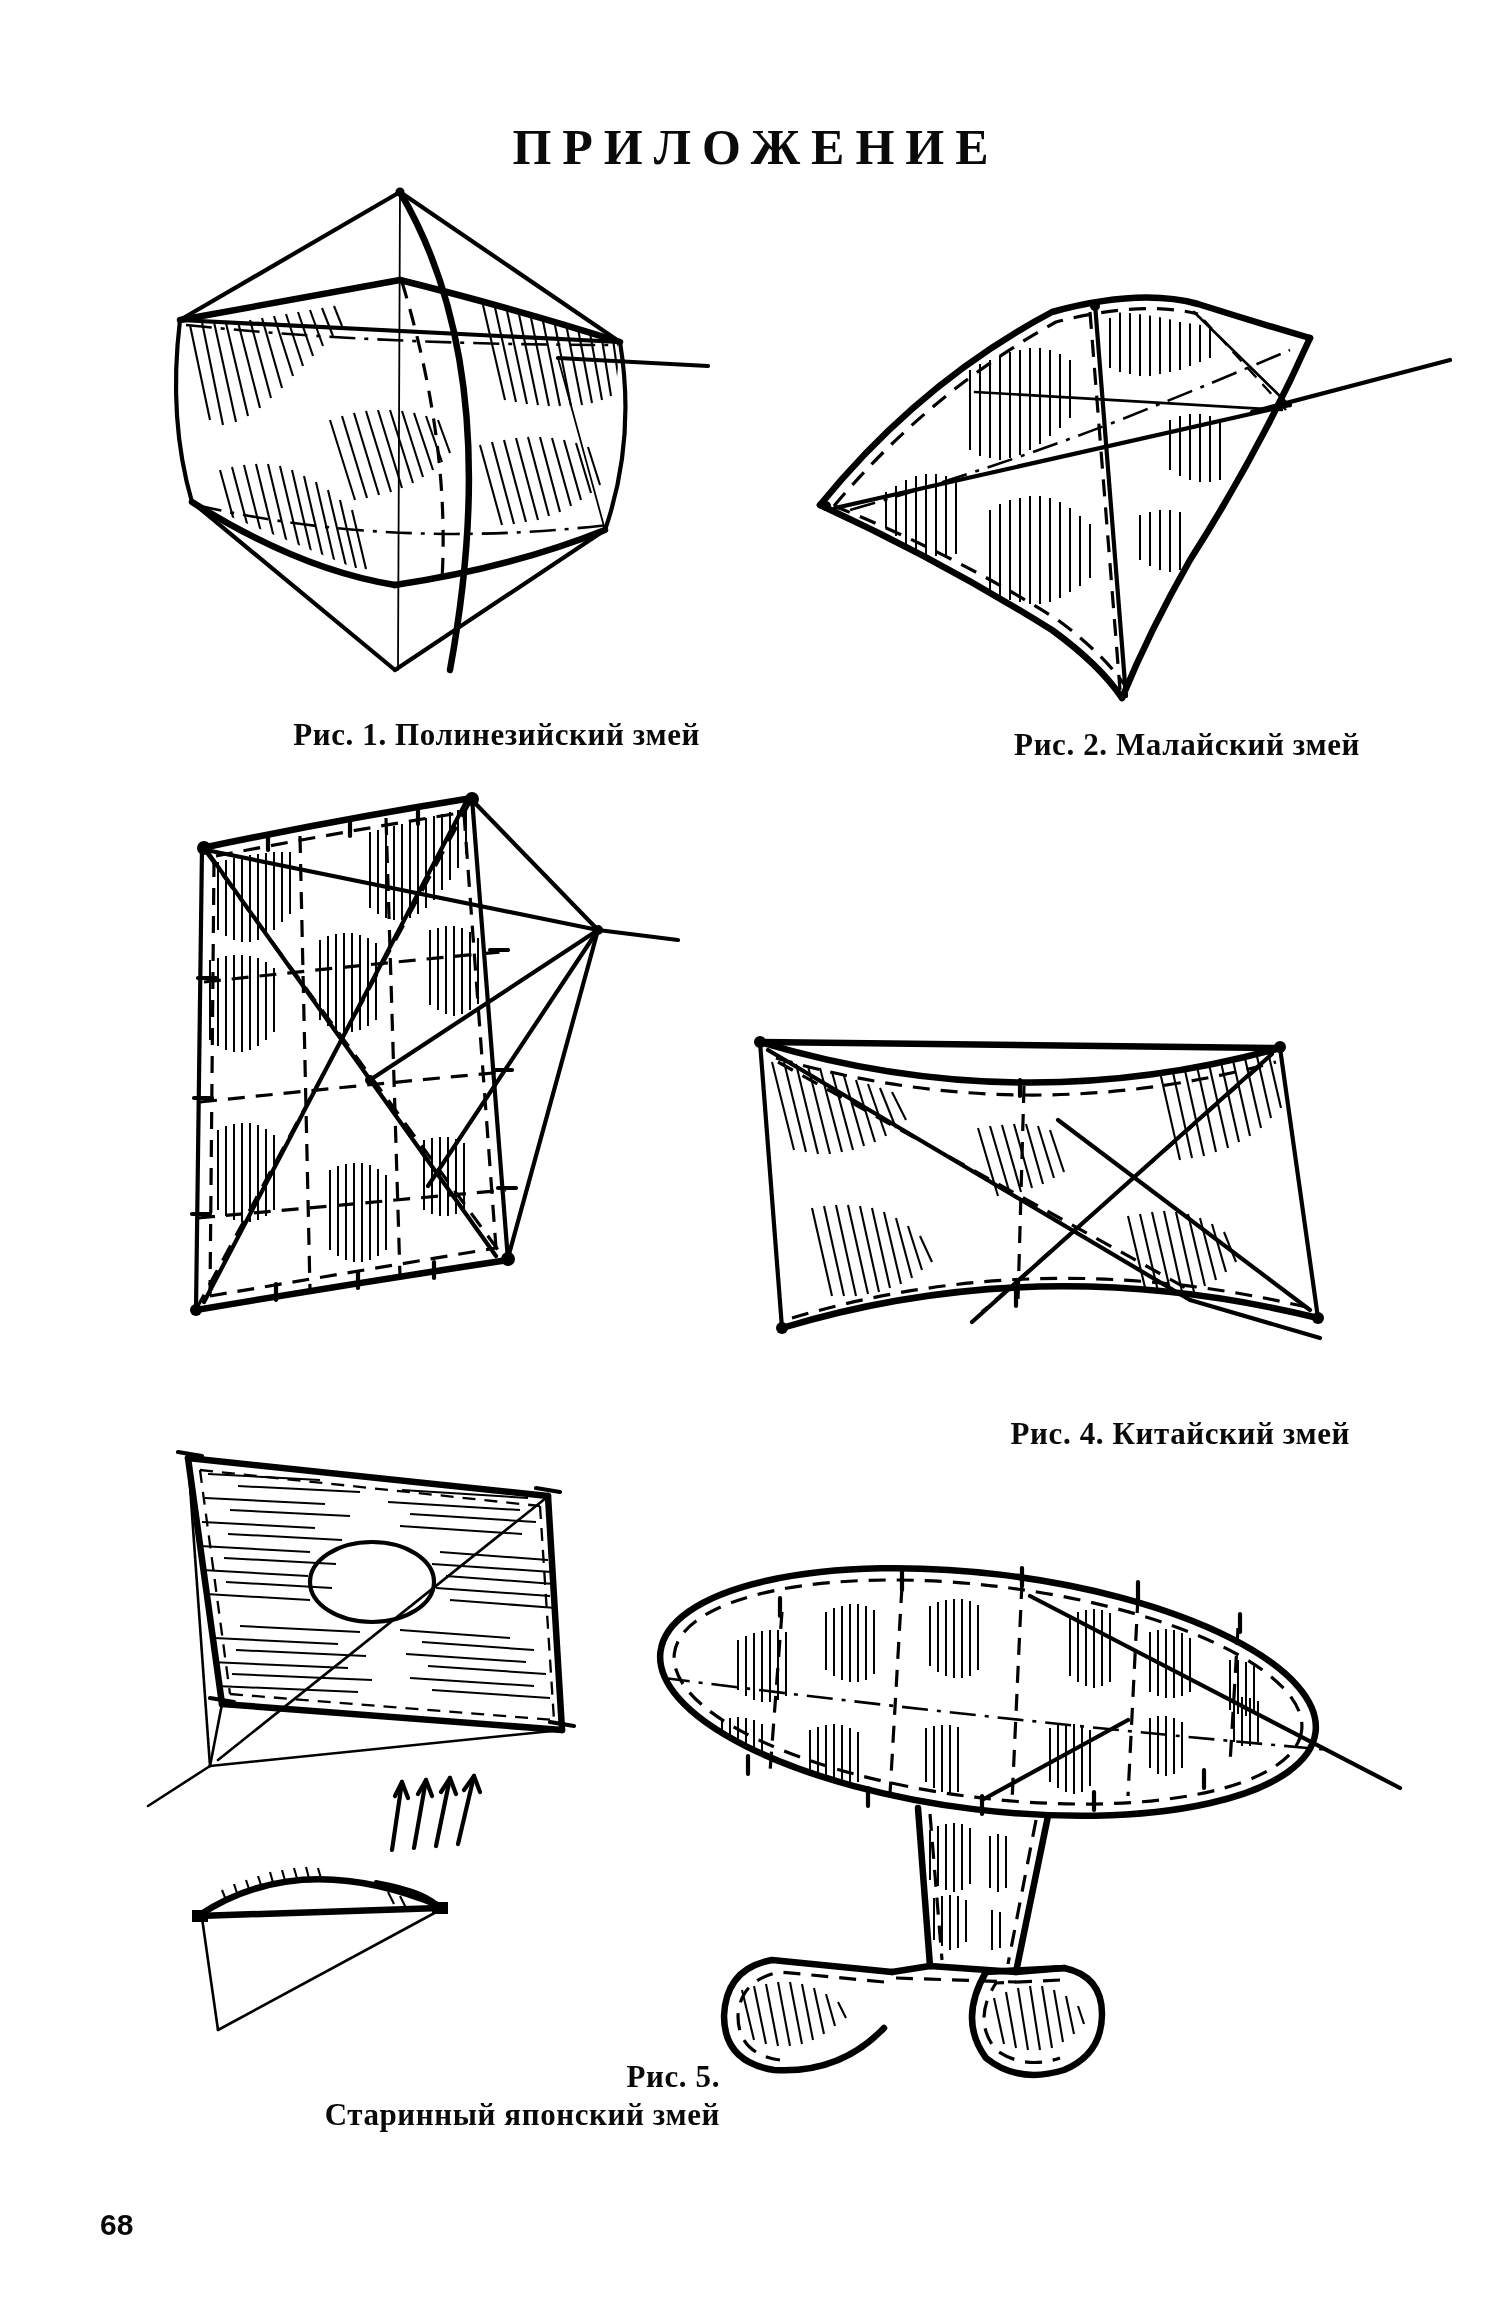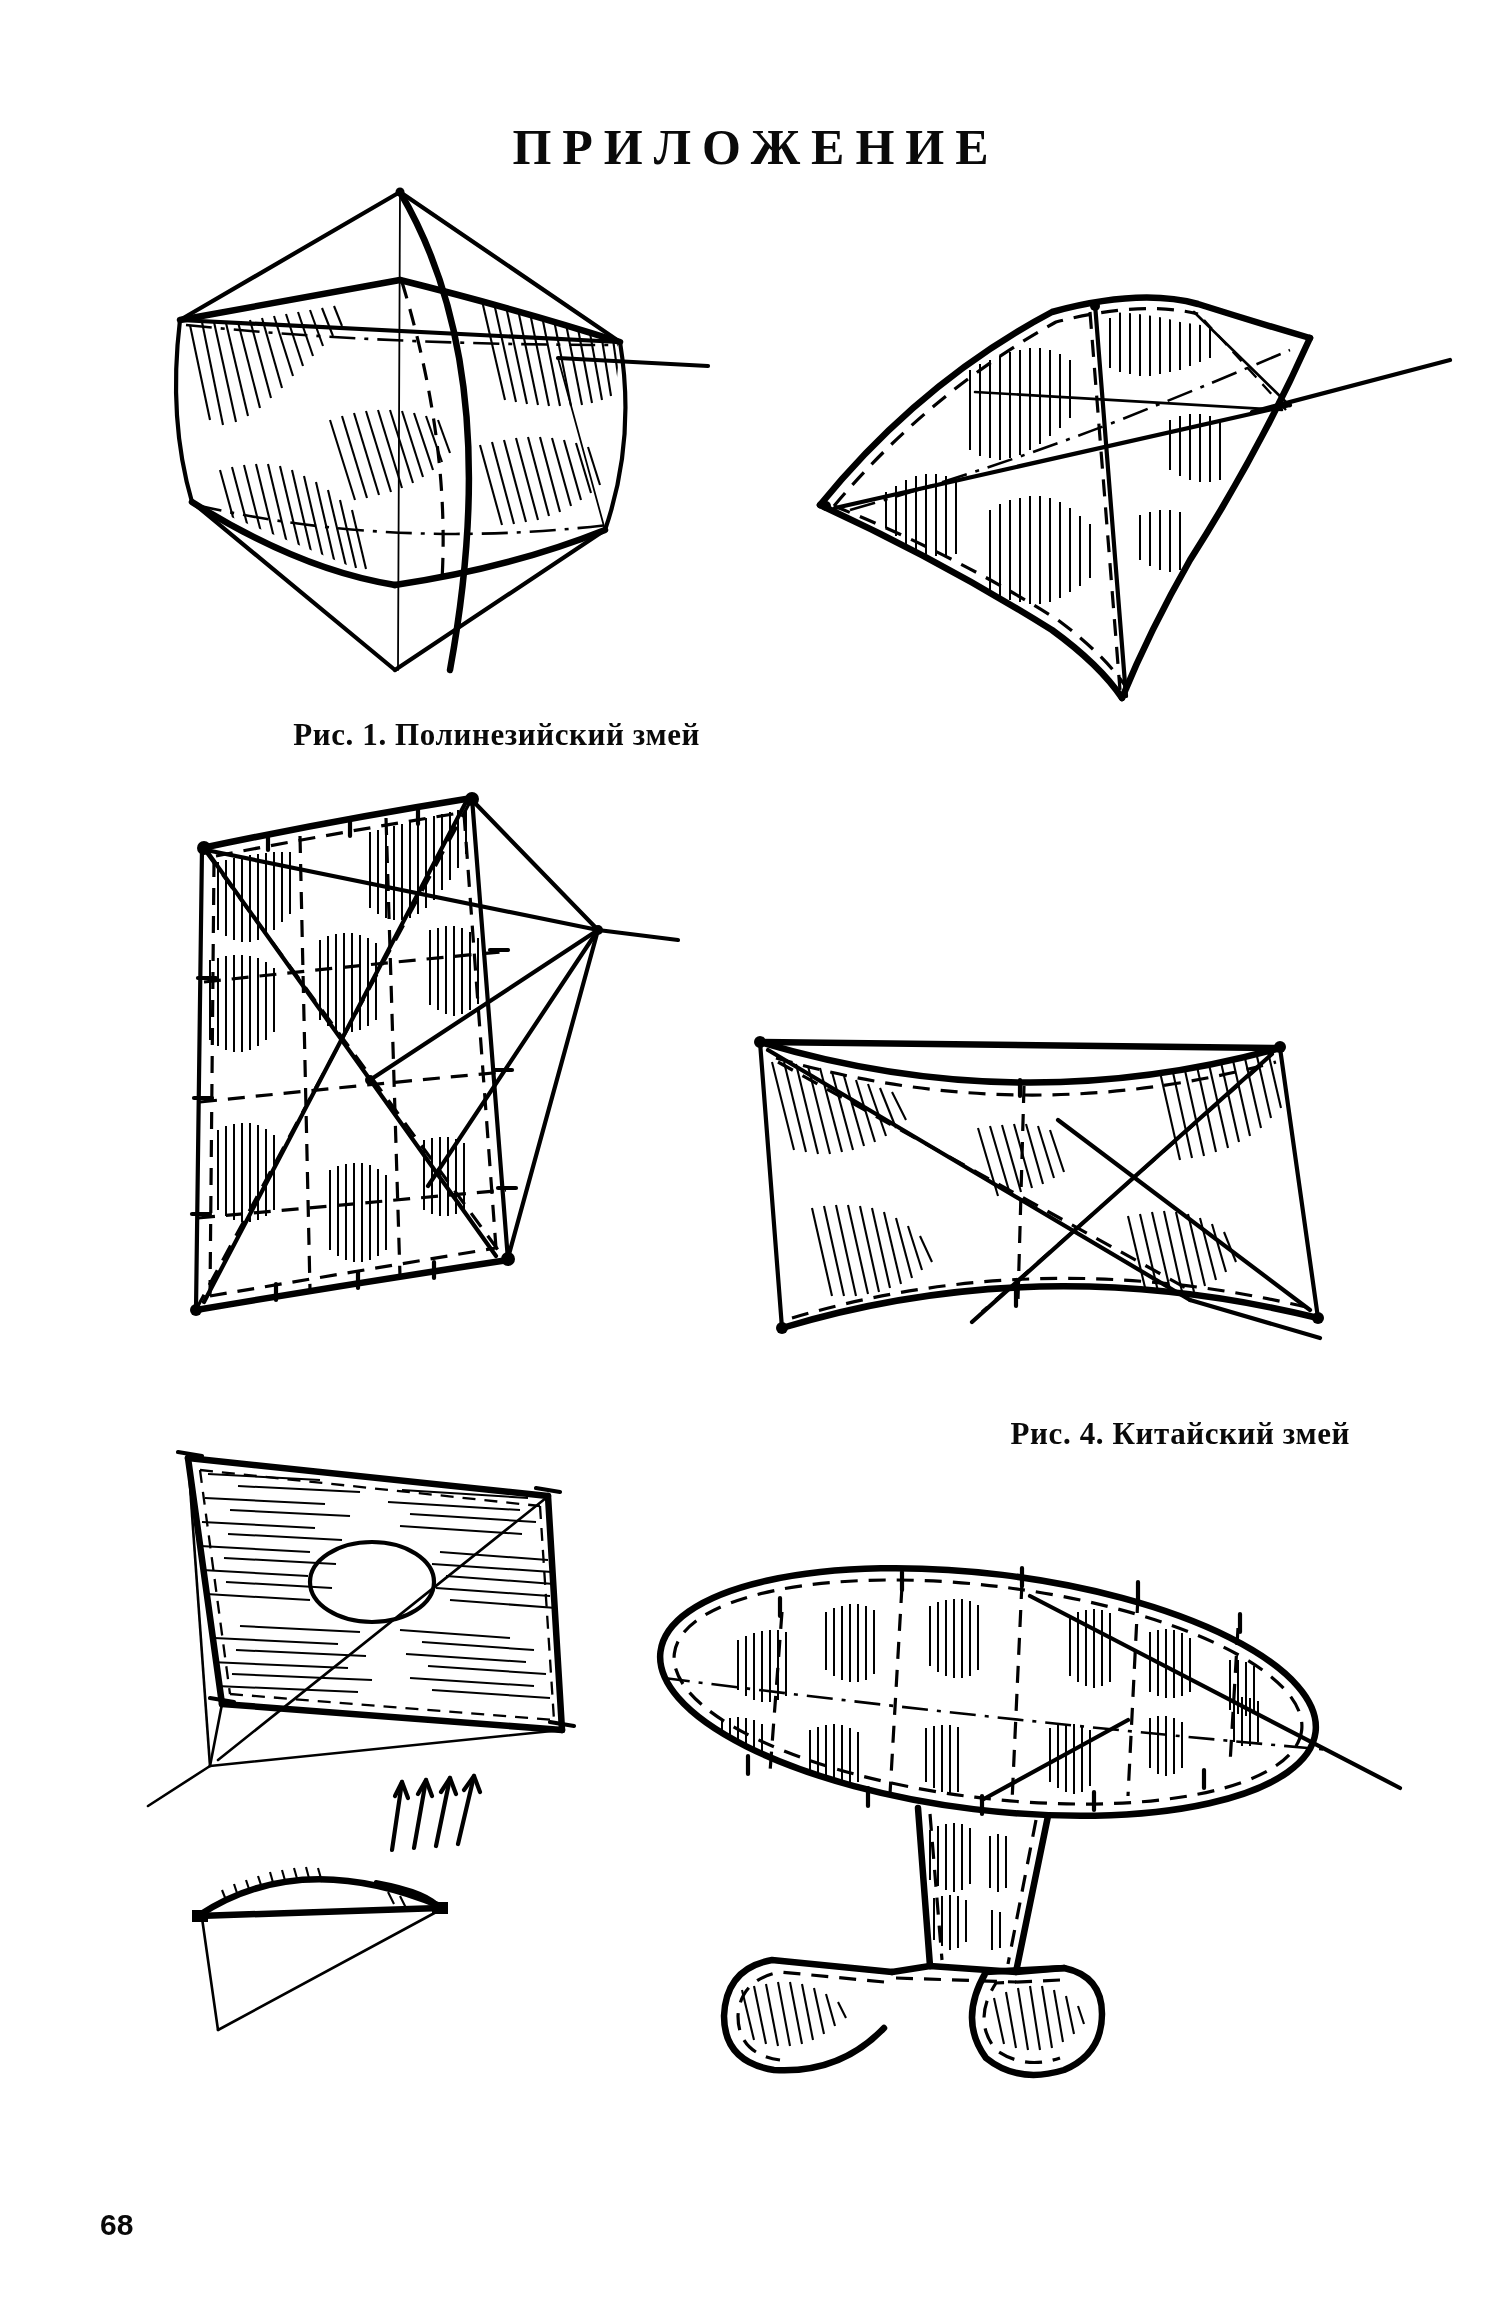--- a/index.html
+++ b/index.html
@@ -284,20 +284,21 @@
       <path class="ln" d="M500 146 L404 52"></path>
       <path class="dash-fine" d="M496 150 L414 60"></path>
 
       <path class="ln-med" d="M462 152 L660 100"></path>
 
       <circle class="node" cx="305" cy="46" r="5"></circle>
       <circle class="node" cx="36" cy="246" r="5"></circle>
     </svg>
   </div>
 
+  <div class="caption" style="left:800px; top:726px; width:560px;">Рис. 2. Малайский змей</div>
 
   <div class="fig" style="left:160px; top:790px;">
     <svg width="520" height="560" viewBox="0 0 520 560">
       <defs>
         <clipPath id="f3clip">
             <path d="M42 58 Q170 28 312 8 L348 470 Q190 492 36 520 Z"></path>
           </clipPath>
       </defs>
 
       <g clip-path="url(#f3clip)">
@@ -646,20 +647,24 @@
         <line x1="278" y1="462" x2="284" y2="474"></line>
           <line x1="290" y1="466" x2="296" y2="478"></line>
       </g>
       <path class="ln" d="M92 488 L108 600"></path>
       <path class="ln" d="M330 480 L108 600"></path>
       <rect x="82" y="480" width="16" height="12" class="node"></rect>
       <rect x="322" y="472" width="16" height="12" class="node"></rect>
     </svg>
   </div>
 
+  <div class="caption two-line" style="left:100px; top:2058px; width:620px;">
+    <span class="cap-line">Рис. 5.</span>
+    <span class="cap-line">Старинный японский змей</span>
+  </div>
 
   <div class="fig" style="left:630px; top:1520px;">
     <svg width="780" height="560" viewBox="0 0 780 560">
       <defs>
         <clipPath id="f6clipWing">
             <ellipse cx="358" cy="172" rx="330" ry="118" transform="rotate(7 358 172)"></ellipse>
           </clipPath>
         <clipPath id="f6clipTail">
             <path d="M288 288 L418 296 L386 450 L302 444 Z"></path>
           </clipPath>

